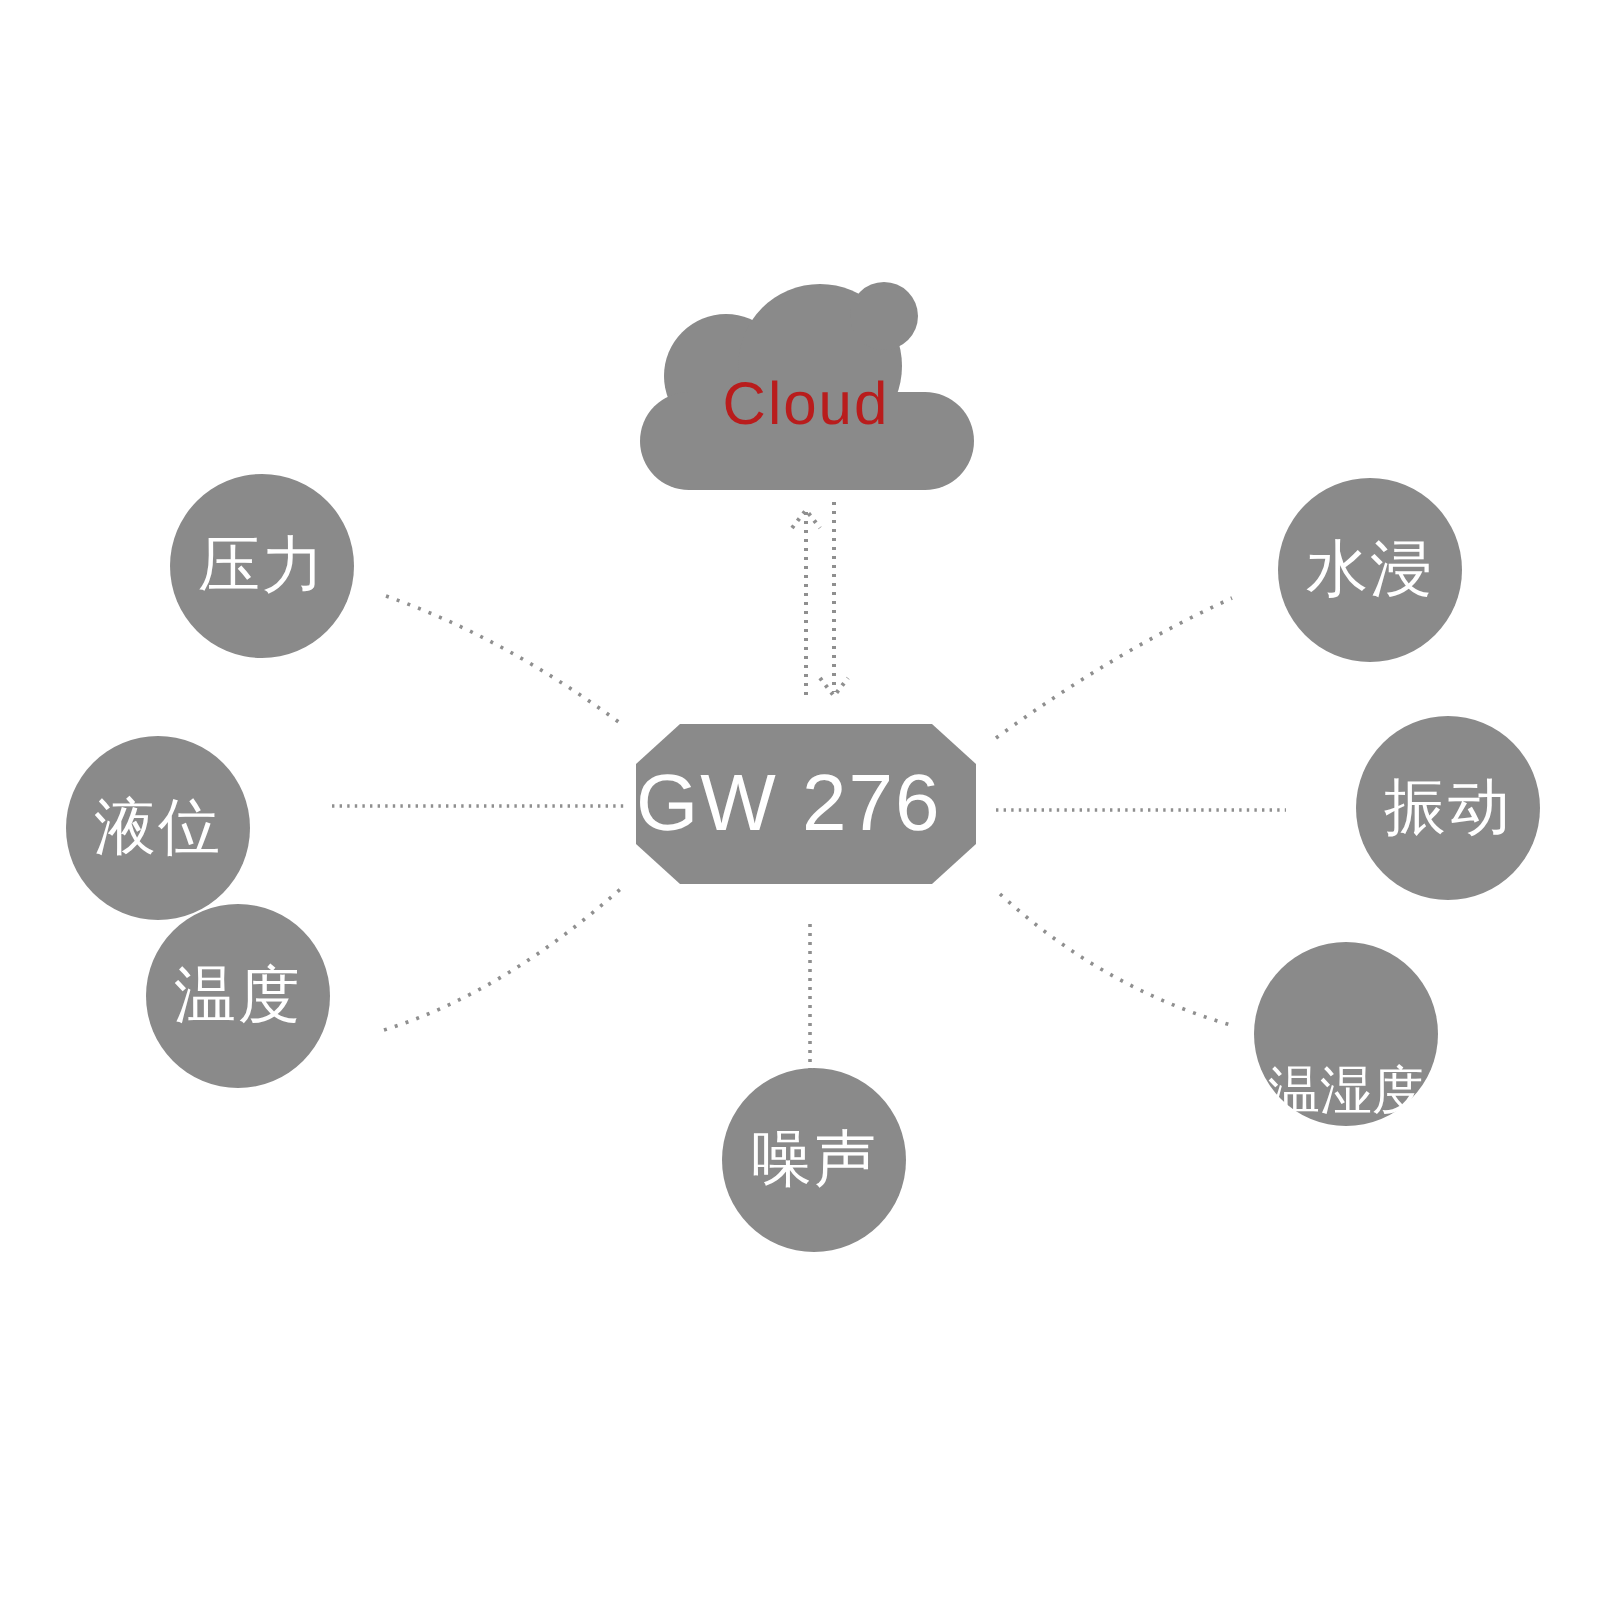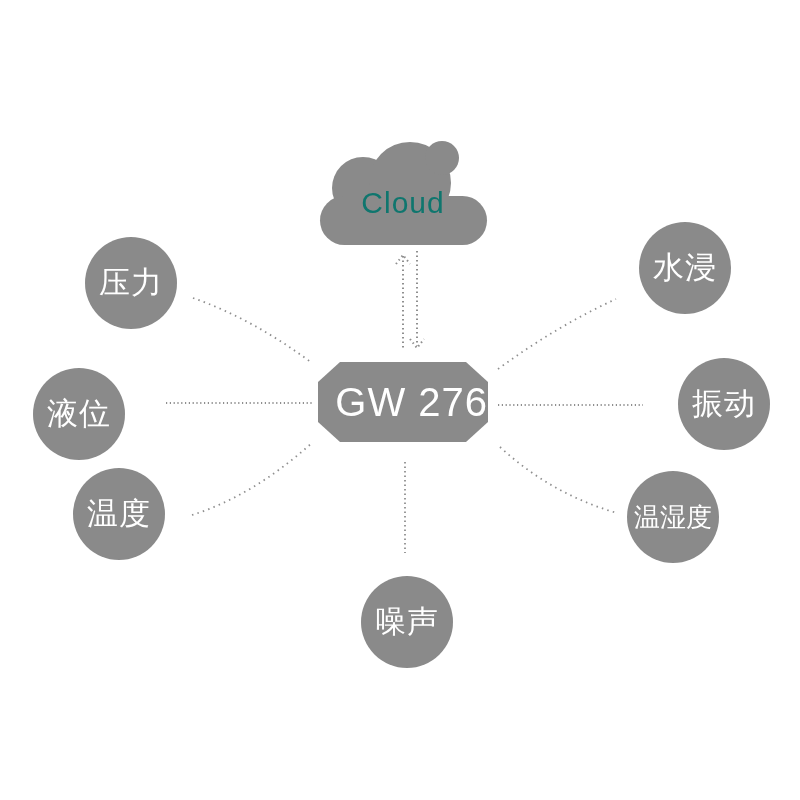--- a/index.html
+++ b/index.html
@@ -20,39 +20,39 @@
     left: 0; top: 0;
     width: 800px; height: 800px;
   }
   
   .cloud-label {
     position: absolute;
     left: 318px; top: 185px;
     width: 170px; height: 36px;
     line-height: 36px;
     text-align: center;
-    color: #0f766e;
+    color: #b91c1c;
     font-size: 30px;
     letter-spacing: 1px;
   }
   
   .hub {
     position: absolute;
     left: 318px; top: 362px;
     width: 170px; height: 80px;
     background: #8a8a8a;
     clip-path: polygon(
       22px 0, calc(100% - 22px) 0,
       100% 20px, 100% calc(100% - 20px),
       calc(100% - 22px) 100%, 22px 100%,
       0 calc(100% - 20px), 0 20px
     );
     display: flex;
     align-items: center;
-    justify-content: flex-end;
+    justify-content: flex-start;
   }
   .hub-label {
     color: #ffffff;
     font-size: 40px;
     letter-spacing: 1px;
   }
   
   .sensor {
     position: absolute;
     width: 92px; height: 92px;
@@ -64,25 +64,25 @@
   }
   .sensor-label {
     color: #ffffff;
     font-size: 31px;
     letter-spacing: 1px;
     white-space: nowrap;
   }
   .sensor-label.small { font-size: 26px; letter-spacing: 0; }
   .pos-pressure      { left: 85px;  top: 237px; }
   .pos-liquid-level  { left: 33px;  top: 368px; }
-  .pos-temperature   { left: 73px;  top: 468px; }
-  .pos-water         { left: 639px; top: 222px; }
+  .pos-temperature   { left: 73px;  top: 452px; }
+  .pos-water         { left: 639px; top: 239px; }
   .pos-vibration     { left: 678px; top: 358px; text-align: center; }
-  .pos-temp-humidity { left: 627px; top: 471px; }
-  .pos-noise         { left: 361px; top: 576px; }
+  .pos-temp-humidity { left: 627px; top: 471px; align-items: flex-end; }
+  .pos-noise         { left: 361px; top: 534px; }
   
   .dots-curve {
     stroke: #8f8f8f; stroke-width: 1.8; fill: none;
     stroke-dasharray: 1.5 4.2;
   }
   .dots-line {
     stroke: #8f8f8f; stroke-width: 1.8; fill: none;
     stroke-dasharray: 1.2 2.6;
   }
   .dots-vert {

